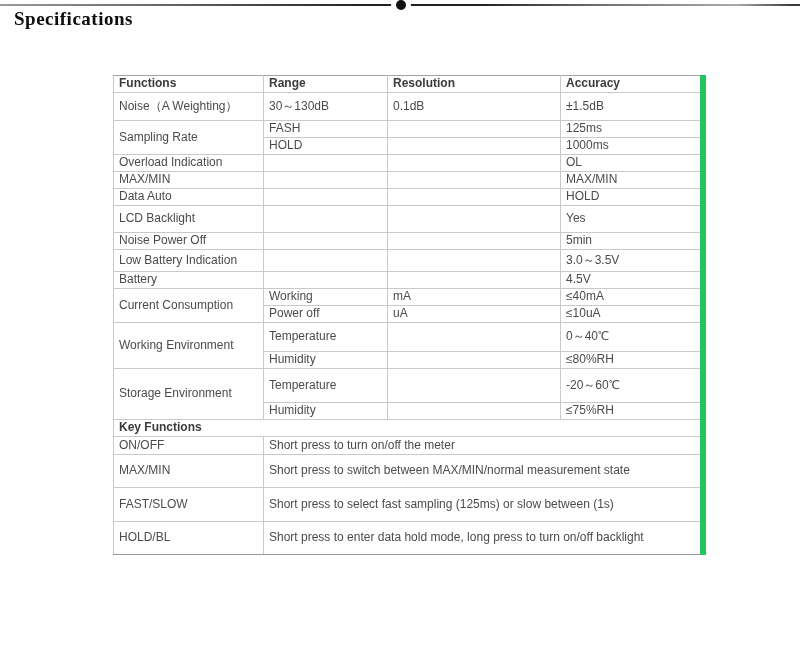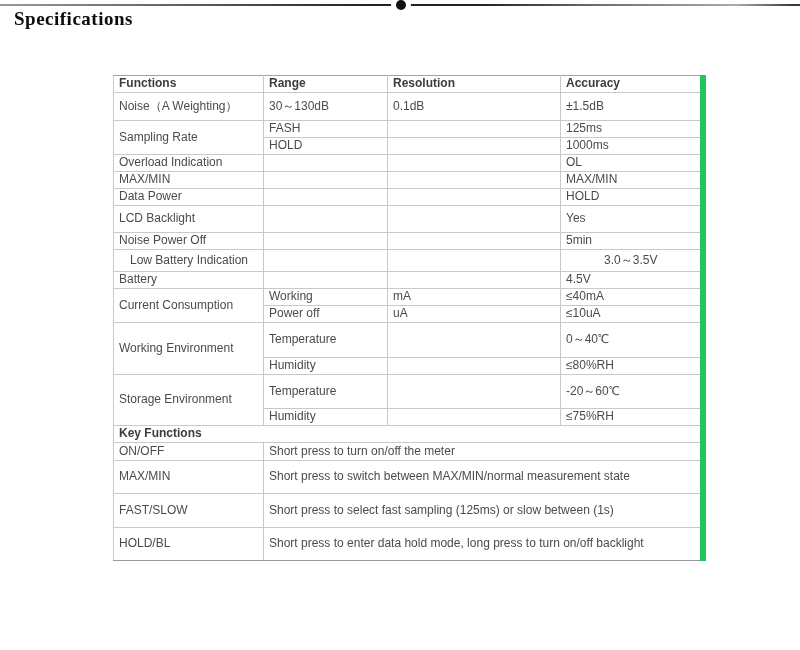--- a/index.html
+++ b/index.html
@@ -106,38 +106,38 @@
           <td></td>
           <td>OL</td>
         </tr>
         <tr style="height: 17px;">
           <td>MAX/MIN</td>
           <td></td>
           <td></td>
           <td>MAX/MIN</td>
         </tr>
         <tr style="height: 17px;">
-          <td>Data Power</td>
+          <td>Data Auto</td>
           <td></td>
           <td></td>
           <td>HOLD</td>
         </tr>
         <tr style="height: 27px;">
           <td>LCD Backlight</td>
           <td></td>
           <td></td>
           <td>Yes</td>
         </tr>
         <tr style="height: 17px;">
           <td>Noise Power Off</td>
           <td></td>
           <td></td>
           <td>5min</td>
         </tr>
-        <tr style="height: 22px; text-align: center;">
+        <tr style="height: 22px;">
           <td>Low Battery Indication</td>
           <td></td>
           <td></td>
           <td>3.0～3.5V</td>
         </tr>
         <tr style="height: 17px;">
           <td>Battery</td>
           <td></td>
           <td></td>
           <td>4.5V</td>
@@ -146,21 +146,21 @@
           <td rowspan="2">Current Consumption</td>
           <td>Working</td>
           <td>mA</td>
           <td>≤40mA</td>
         </tr>
         <tr style="height: 17px;">
           <td>Power off</td>
           <td>uA</td>
           <td>≤10uA</td>
         </tr>
-        <tr style="height: 35px; margin-left: 44px;">
+        <tr style="height: 29px; margin-left: 44px;">
           <td rowspan="2">Working Environment</td>
           <td>Temperature</td>
           <td></td>
           <td>0～40℃</td>
         </tr>
         <tr style="height: 17px;">
           <td>Humidity</td>
           <td></td>
           <td>≤80%RH</td>
         </tr>

